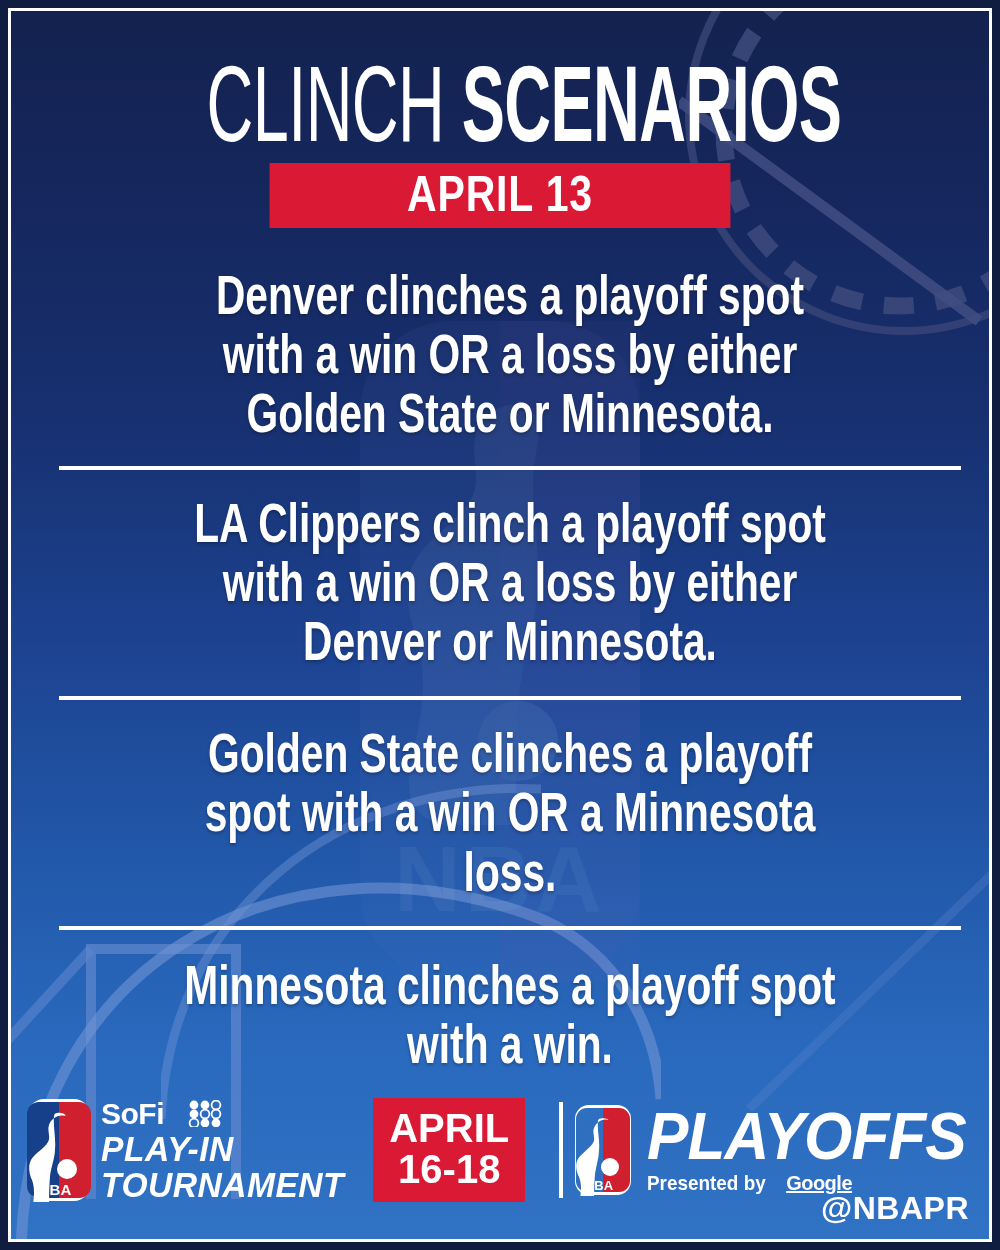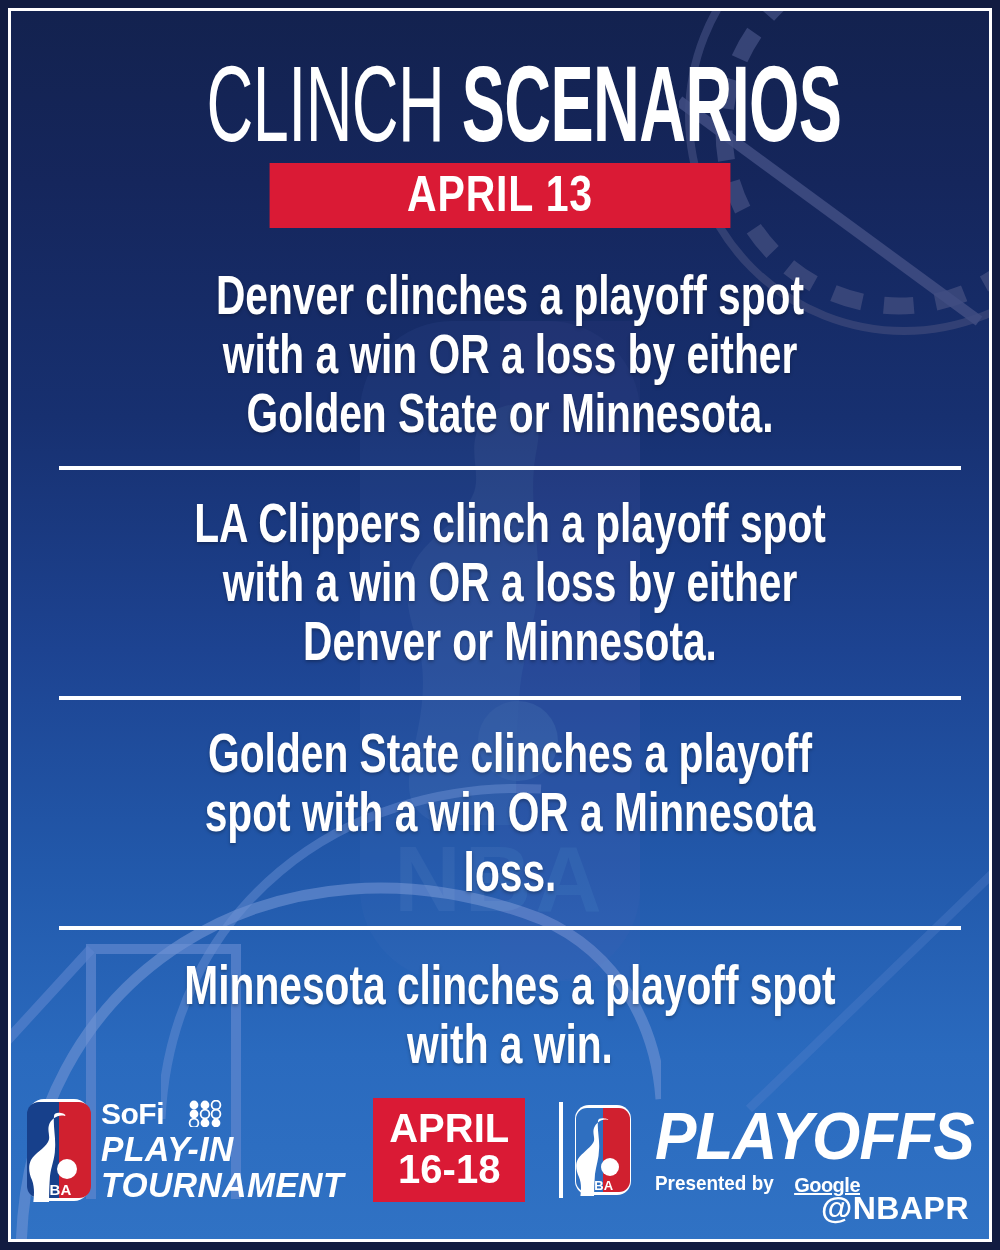--- a/index.html
+++ b/index.html
@@ -134,29 +134,29 @@
     text-align:center;
     font-weight:700;
     line-height:1.02;
     padding:10px 16px 12px;
   }
   .box-april{margin-left:19px;font-size:40px;letter-spacing:0px;}
 
   .playoffs-group{margin-left:34px;display:flex;align-items:center;}
   .vbar{width:4px;height:96px;background:#fff;margin-right:11px;}
   .nba-logo-sm{width:58px;height:92px;flex:none;}
-  .playoffs-text{margin-left:23px;}
+  .playoffs-text{margin-left:15px;}
   .playoffs-word{
     color:#fff;
     font-family:"Liberation Sans Narrow","Liberation Sans", sans-serif;
     font-weight:700;font-style:italic;
     font-size:66px;line-height:.96;letter-spacing:-1px;
     transform:scaleX(.94);transform-origin:left center;
   }
-  .pres-row{display:flex;align-items:flex-end;gap:7px;margin-top:3px;}
+  .pres-row{display:flex;align-items:center;gap:7px;margin-top:3px;}
   .pres-by{
     color:#fff;font-size:21px;font-weight:700;
     font-family:"Liberation Sans Narrow","Liberation Sans", sans-serif;
     transform:scaleX(.9);transform-origin:left center;
   }
   .google{
     color:#fff;font-size:20px;font-weight:700;
     letter-spacing:-.5px;line-height:1;text-decoration:underline;
   }
 

